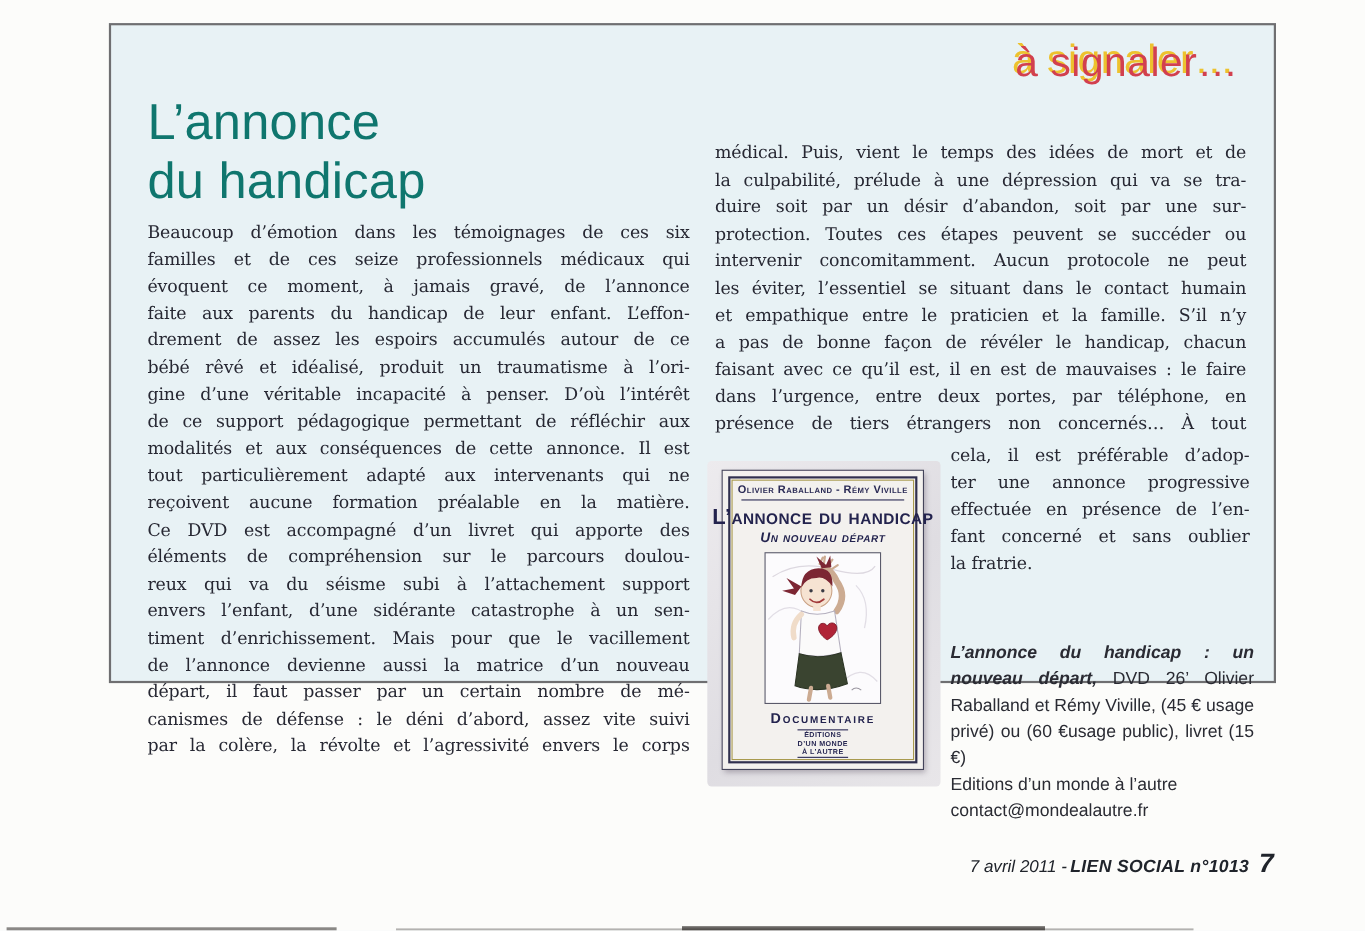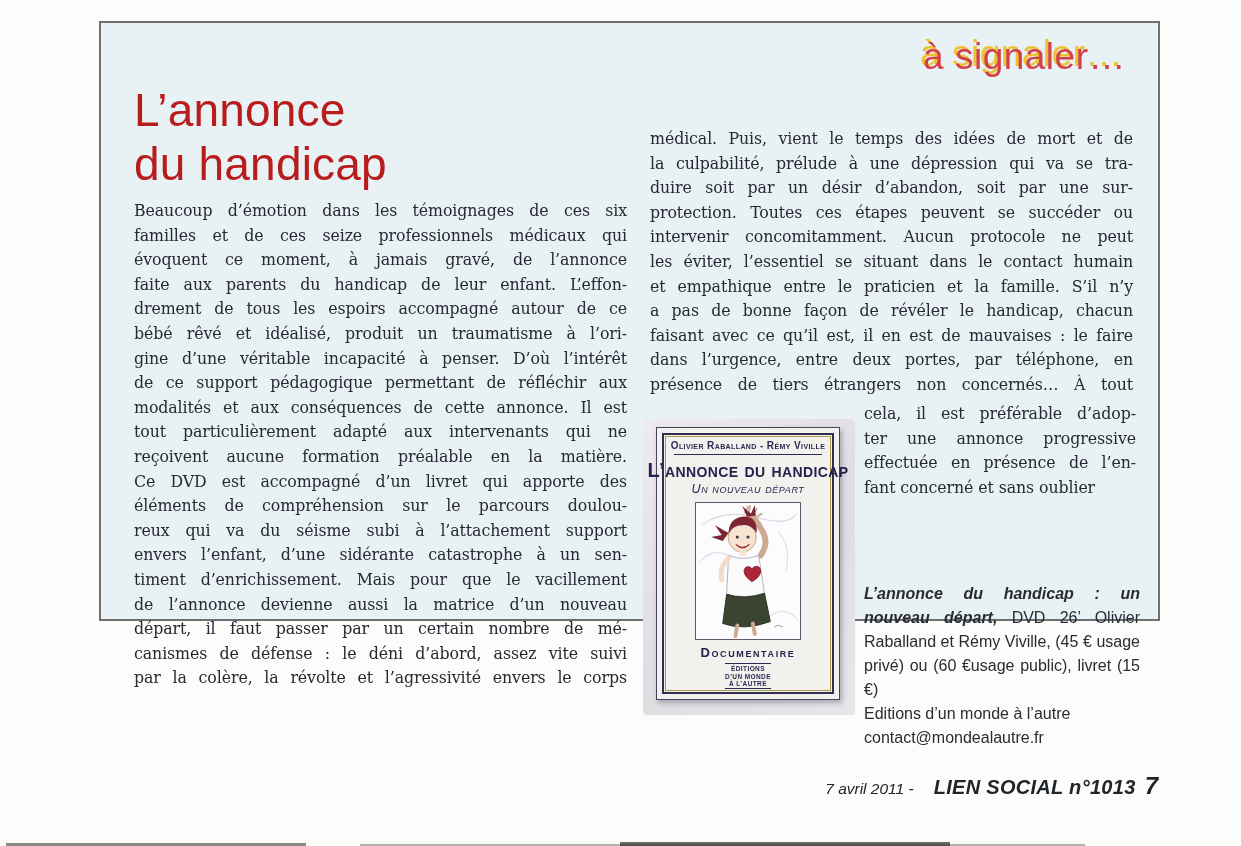--- a/index.html
+++ b/index.html
@@ -15,21 +15,21 @@
   
   .signaler{
     position:absolute;top:14px;right:32px;
     font-size:37px;line-height:40px;font-weight:400;
     color:#d2404e;text-shadow:-3px -3px 0 #edc22e;
     letter-spacing:0.5px;
   }
   
   .article-title{
     position:absolute;left:33px;top:60px;
-    font-size:46px;line-height:54px;font-weight:500;color:#b91c1c;
+    font-size:46px;line-height:54px;font-weight:500;color:#0f766e;
     letter-spacing:0.2px;
   }
   .article-title .line{text-align:left;}
   
   .bodycol .line{
     font-family:"DejaVu Serif",serif;
     font-size:15.8px;line-height:24.6px;color:#272833;
     text-align:justify;text-align-last:justify;
     letter-spacing:-0.1px;
   }
@@ -62,21 +62,21 @@
   .cover-authors{
     margin-top:4px;font-size:10px;font-weight:bold;font-variant:small-caps;
     letter-spacing:.4px;white-space:nowrap;
   }
   .cover-rule{width:148px;border:0;border-top:1px solid #2a2a55;margin:3px 0 4px;}
   .cover-title{
     font-size:20px;font-weight:bold;font-variant:small-caps;letter-spacing:.4px;
     white-space:nowrap;color:#23234e;
   }
   .cover-subtitle{
-    font-size:12.5px;font-weight:normal;font-style:italic;font-variant:small-caps;
+    font-size:12.5px;font-weight:bold;font-style:italic;font-variant:small-caps;
     letter-spacing:.6px;color:#23234e;
   }
   .cover-illus{
     width:106px;height:138px;margin:6px 0 5px;background:#fcfbfd;
     border:1px solid #5a5a6a;box-sizing:border-box;overflow:hidden;
   }
   .cover-illus svg{display:block;width:100%;height:100%;}
   .cover-genre{
     font-size:13px;font-weight:bold;font-variant:small-caps;letter-spacing:1.6px;
     color:#23234e;
@@ -95,21 +95,21 @@
   }
   .caption p{margin:0;text-align:justify;}
   .cap-title{font-weight:bold;font-style:italic;}
   .cap-line{display:block;text-align:left;}
   
   .footer{
     position:absolute;top:772px;right:83px;display:flex;align-items:baseline;
     color:#20242b;white-space:nowrap;font-style:italic;
   }
   .f-date{font-size:15.5px;}
-  .f-mag{font-size:20px;font-weight:bold;letter-spacing:.3px;margin-left:20px;}
+  .f-mag{font-size:16px;font-weight:bold;letter-spacing:.3px;margin-left:3px;}
   .f-page{font-size:24px;font-weight:bold;margin-left:9px;}
   
   .scan-bar{position:absolute;background:#2c2825;}
   .scan-bar.b1{left:6px;bottom:0;width:300px;height:3px;opacity:.55;}
   .scan-bar.b2{left:360px;bottom:0;width:725px;height:2px;opacity:.35;}
   .scan-bar.b3{left:620px;bottom:0;width:330px;height:4px;opacity:.7;}
 </style>
 </head>
 <body>
 
@@ -122,21 +122,21 @@
     <div class="article-title">
         <div class="line">L’annonce</div>
         <div class="line">du handicap</div>
       </div>
 
     <div class="bodycol col-left">
         <div class="line">Beaucoup d’émotion dans les témoignages de ces six</div>
         <div class="line">familles et de ces seize professionnels médicaux qui</div>
         <div class="line">évoquent ce moment, à jamais gravé, de l’annonce</div>
         <div class="line">faite aux parents du handicap de leur enfant. L’effon-</div>
-        <div class="line">drement de tous les espoirs accompagné autour de ce</div>
+        <div class="line">drement de assez les espoirs accumulés autour de ce</div>
         <div class="line">bébé rêvé et idéalisé, produit un traumatisme à l’ori-</div>
         <div class="line">gine d’une véritable incapacité à penser. D’où l’intérêt</div>
         <div class="line">de ce support pédagogique permettant de réfléchir aux</div>
         <div class="line">modalités et aux conséquences de cette annonce. Il est</div>
         <div class="line">tout particulièrement adapté aux intervenants qui ne</div>
         <div class="line">reçoivent aucune formation préalable en la matière.</div>
         <div class="line">Ce DVD est accompagné d’un livret qui apporte des</div>
         <div class="line">éléments de compréhension sur le parcours doulou-</div>
         <div class="line">reux qui va du séisme subi à l’attachement support</div>
         <div class="line">envers l’enfant, d’une sidérante catastrophe à un sen-</div>
@@ -159,20 +159,21 @@
         <div class="line">faisant avec ce qu’il est, il en est de mauvaises : le faire</div>
         <div class="line">dans l’urgence, entre deux portes, par téléphone, en</div>
         <div class="line">présence de tiers étrangers non concernés… À tout</div>
       </div>
 
     <div class="bodycol wrap-col">
         <div class="line">cela, il est préférable d’adop-</div>
         <div class="line">ter une annonce progressive</div>
         <div class="line">effectuée en présence de l’en-</div>
         <div class="line">fant concerné et sans oublier</div>
+        <div class="line">la fratrie.</div>
       </div>
 
     <div class="dvd-photo">
       <div class="dvd-cover">
         <div class="cover-frame"></div>
         <div class="cover-content">
           <div class="cover-authors">Olivier Raballand - Rémy Viville</div>
           <hr class="cover-rule">
           <div class="cover-title">L’annonce du handicap</div>
           <div class="cover-subtitle">Un nouveau départ</div>

